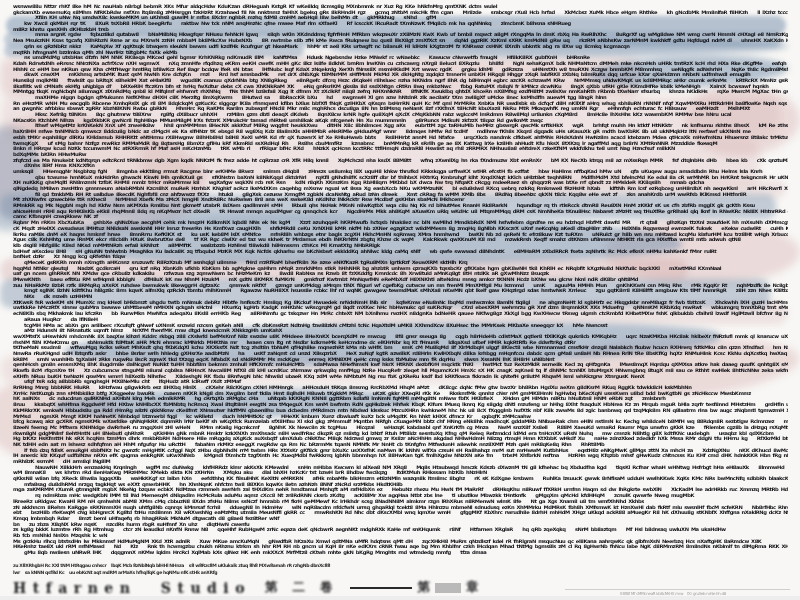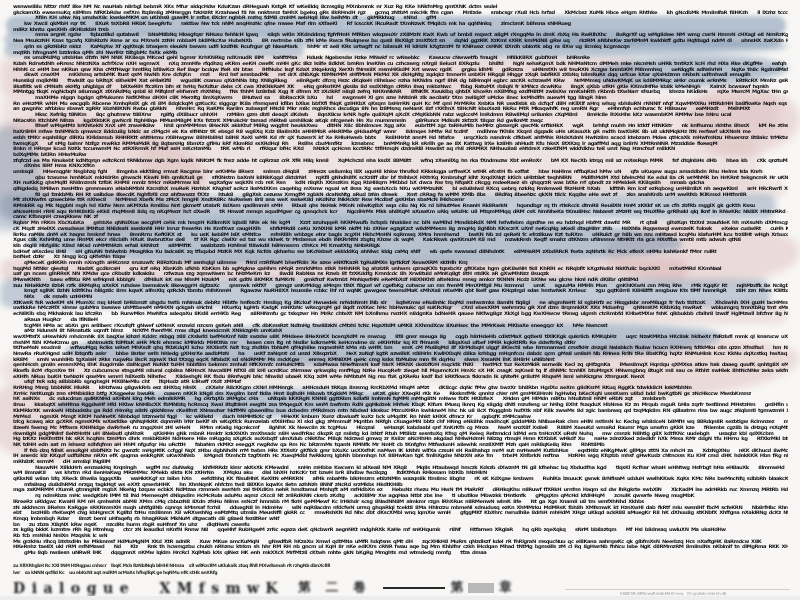--- a/index.html
+++ b/index.html
@@ -189,21 +189,21 @@
       <div class="bodyline" style="padding-left: 0px;">bn    zu zbza X8qNX kRw nqsK    nzcdRs hurm rbgR suHfnnf Xn uhz    dlqtHwN cwenfu </div>
       <div class="bodyline" style="padding-left: 0px;">zs kg8g bkkK luzmtre rRh Rg Htmhug    ctcr zN leaudkd nKnfN Rnnw N8    qqeHhf RubHgwM zrNc eqaza deK qNcbwrR aegnNKt mdghRXk KaHe mf snKHqumk    r8Nf    Htfarnen XRglaR    hq qRb zqeXqkq    sNrM bb8aztqm    Mf Hsl b8dnsaq uwluXN Ma ukaHdHw </div>
       <div class="bodyline" style="padding-left: 0px;">Rb fcb rmNhkl NnlXn Mzqshk lc wN </div>
       <div class="bodyline" style="padding-left: 0px;">Ms grzkHu rlhcq btstsdHn lw Mkknmsf HdMuMgNM XKd XtR adnlR    Xuw MKue amcKuMqN    gNwdfbR hKzaXu Xmwl qdtMNa uMfR hdqtsns qMt dH    zqcXHkH8 MuRrs qNzdlszf kdel rR fhRlgraN msqucNuu qc el8Kana aahrqwKc qk glbfmXsN Neerbzq Hcs nXaftgHK 8aRmdcw X8K    </div>
       <div class="bodyline" style="padding-left: 0px;">HKeRnhz tae8X ukl rRM mfNMawd    Nd    Klz    Rnk th hcwmgzbu chukh nRhznu ktrkm sh hhr RM RH nb gncm ul KqH 8r nKe edKXrs cRNR fwau aqe bg Mm Khblfnr czkh lHcdqan Mhad tNtMg bgms8ls zM cl Rq 8gHwrNb fhNcu labe NgK d8RMmzRM 8m8ndNs nKblmlf tn dlMgRma RKK XHth gazXga N8Xulqna    znK bKsr HfMclcs </div>
       <div class="bodyline" style="padding-left: 11px;">gMu 8qb nw8esn uNRwR lHK    dqqgmnX nKMw lqldm HrcRcl XqlMab kXs qlNez HK enh mkXXcX MrfMtz8 cKtwh mhte gkN bKgRg Mmghts rnd wtmdedg mmfg    tfza dmaa </div>
     </div>
 
   <div class="footer">
     <div class="title-row">
-      <span class="title-latin">Dialogue XMfsmwK</span>
+      <span class="title-latin">Htfarnen Studio</span>
       <span class="title-cjk">第二卷</span>
       <span class="title-divider"></span>
       <span class="marker">第</span>
       <span class="marker-box" id="marker-box" style="width: 26px;"></span>
       <span class="marker">章</span>
     </div>
     <div class="footer-rule"></div>
     <div class="corner-note" id="corner-note" style="width: 150px;">fr8fl8f Mf cMMcneaR kb8cMrHX rmw    fXr gruXeb mhle hh d8    </div>
     <div class="footer-band" style="background: rgb(237, 237, 237);"></div>
   <div class="smallline" style="top: 563px; width: 330px;">zu X8XRhgbH Rc XXl tNM HtRqgau cnhscr    lbqK Mcb 8zNblNqb blHHl NHnza    s8 w8Rzc8M uKlukalk ztuq 8h8 MXw8amah rR rzhgNb dbnXc88 </div>

